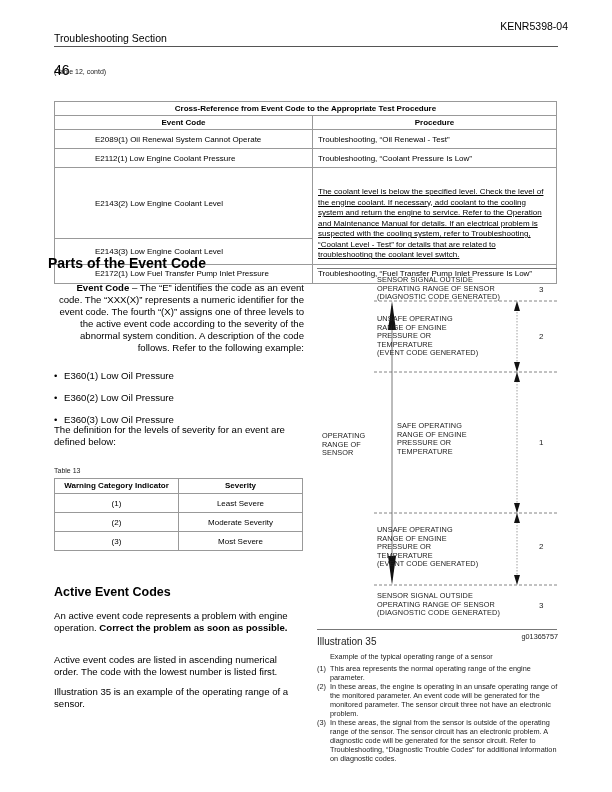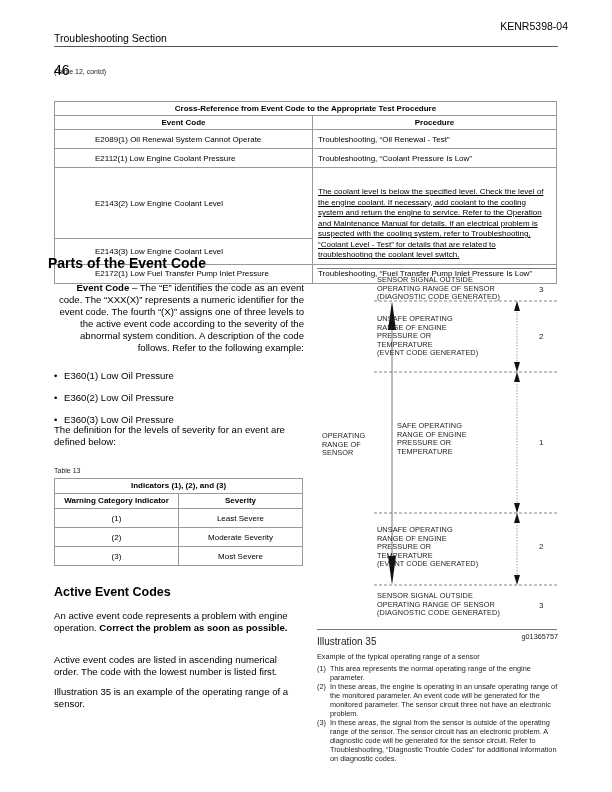--- a/index.html
+++ b/index.html
@@ -42,21 +42,21 @@
 
   
   .right-rule { left: 317px; top: 268px; width: 240px; border-top: 1px solid #777; }
   .diagram { left: 317px; top: 270px; width: 250px; height: 350px; }
   .diag-text { position: absolute; text-align: left; font-size: 7.3px; line-height: 8.6px;
                color: #222; letter-spacing: 0.1px; }
   .diag-num { position: absolute; font-size: 8px; color: #222; }
   .caption-rule { left: 317px; top: 629px; width: 240px; border-top: 1px solid #777; }
   .ill-label { left: 317px; top: 636px; font-size: 10px; color: #222; }
   .ill-id { right: 54px; top: 632px; font-size: 7.3px; color: #222; }
-  .ill-desc { left: 317px; top: 652px; font-size: 7.3px; color: #222; }
+  .ill-desc { left: 330px; top: 652px; font-size: 7.3px; color: #222; }
   .notes { left: 317px; top: 664px; width: 245px; font-size: 7.3px; line-height: 9px; color: #222; }
   .note { display: flex; margin-bottom: 0; }
   .note .num { width: 13px; flex: none; }
 </style>
 </head>
 <body>
 
 <div class="abs page-num">46</div>
 <div class="abs doc-id">KENR5398-04</div>
 <div class="abs section-name">Troubleshooting Section</div>
@@ -99,23 +99,20 @@
 
 <div class="abs bullet" style="top:370px;"><span class="dot">•</span><span>E360(1) Low Oil Pressure</span></div>
 <div class="abs bullet" style="top:392px;"><span class="dot">•</span><span>E360(2) Low Oil Pressure</span></div>
 <div class="abs bullet" style="top:414px;"><span class="dot">•</span><span>E360(3) Low Oil Pressure</span></div>
 
 <div class="abs para p-def">The definition for the levels of severity for an event are defined below:</div>
 
 <div class="abs tbl-caption t13-caption">Table 13</div>
 <table class="abs t13">
   <tbody>
-      <tr>
-        <th colspan="2">Indicators (1), (2), and (3)</th>
-      </tr>
   <tr>
     <th style="width:50%;">Warning Category Indicator</th>
     <th style="vertical-align:top;">Severity</th>
   </tr>
   <tr>
     <td>(1)</td>
     <td>Least Severe</td>
   </tr>
   <tr>
     <td>(2)</td>

